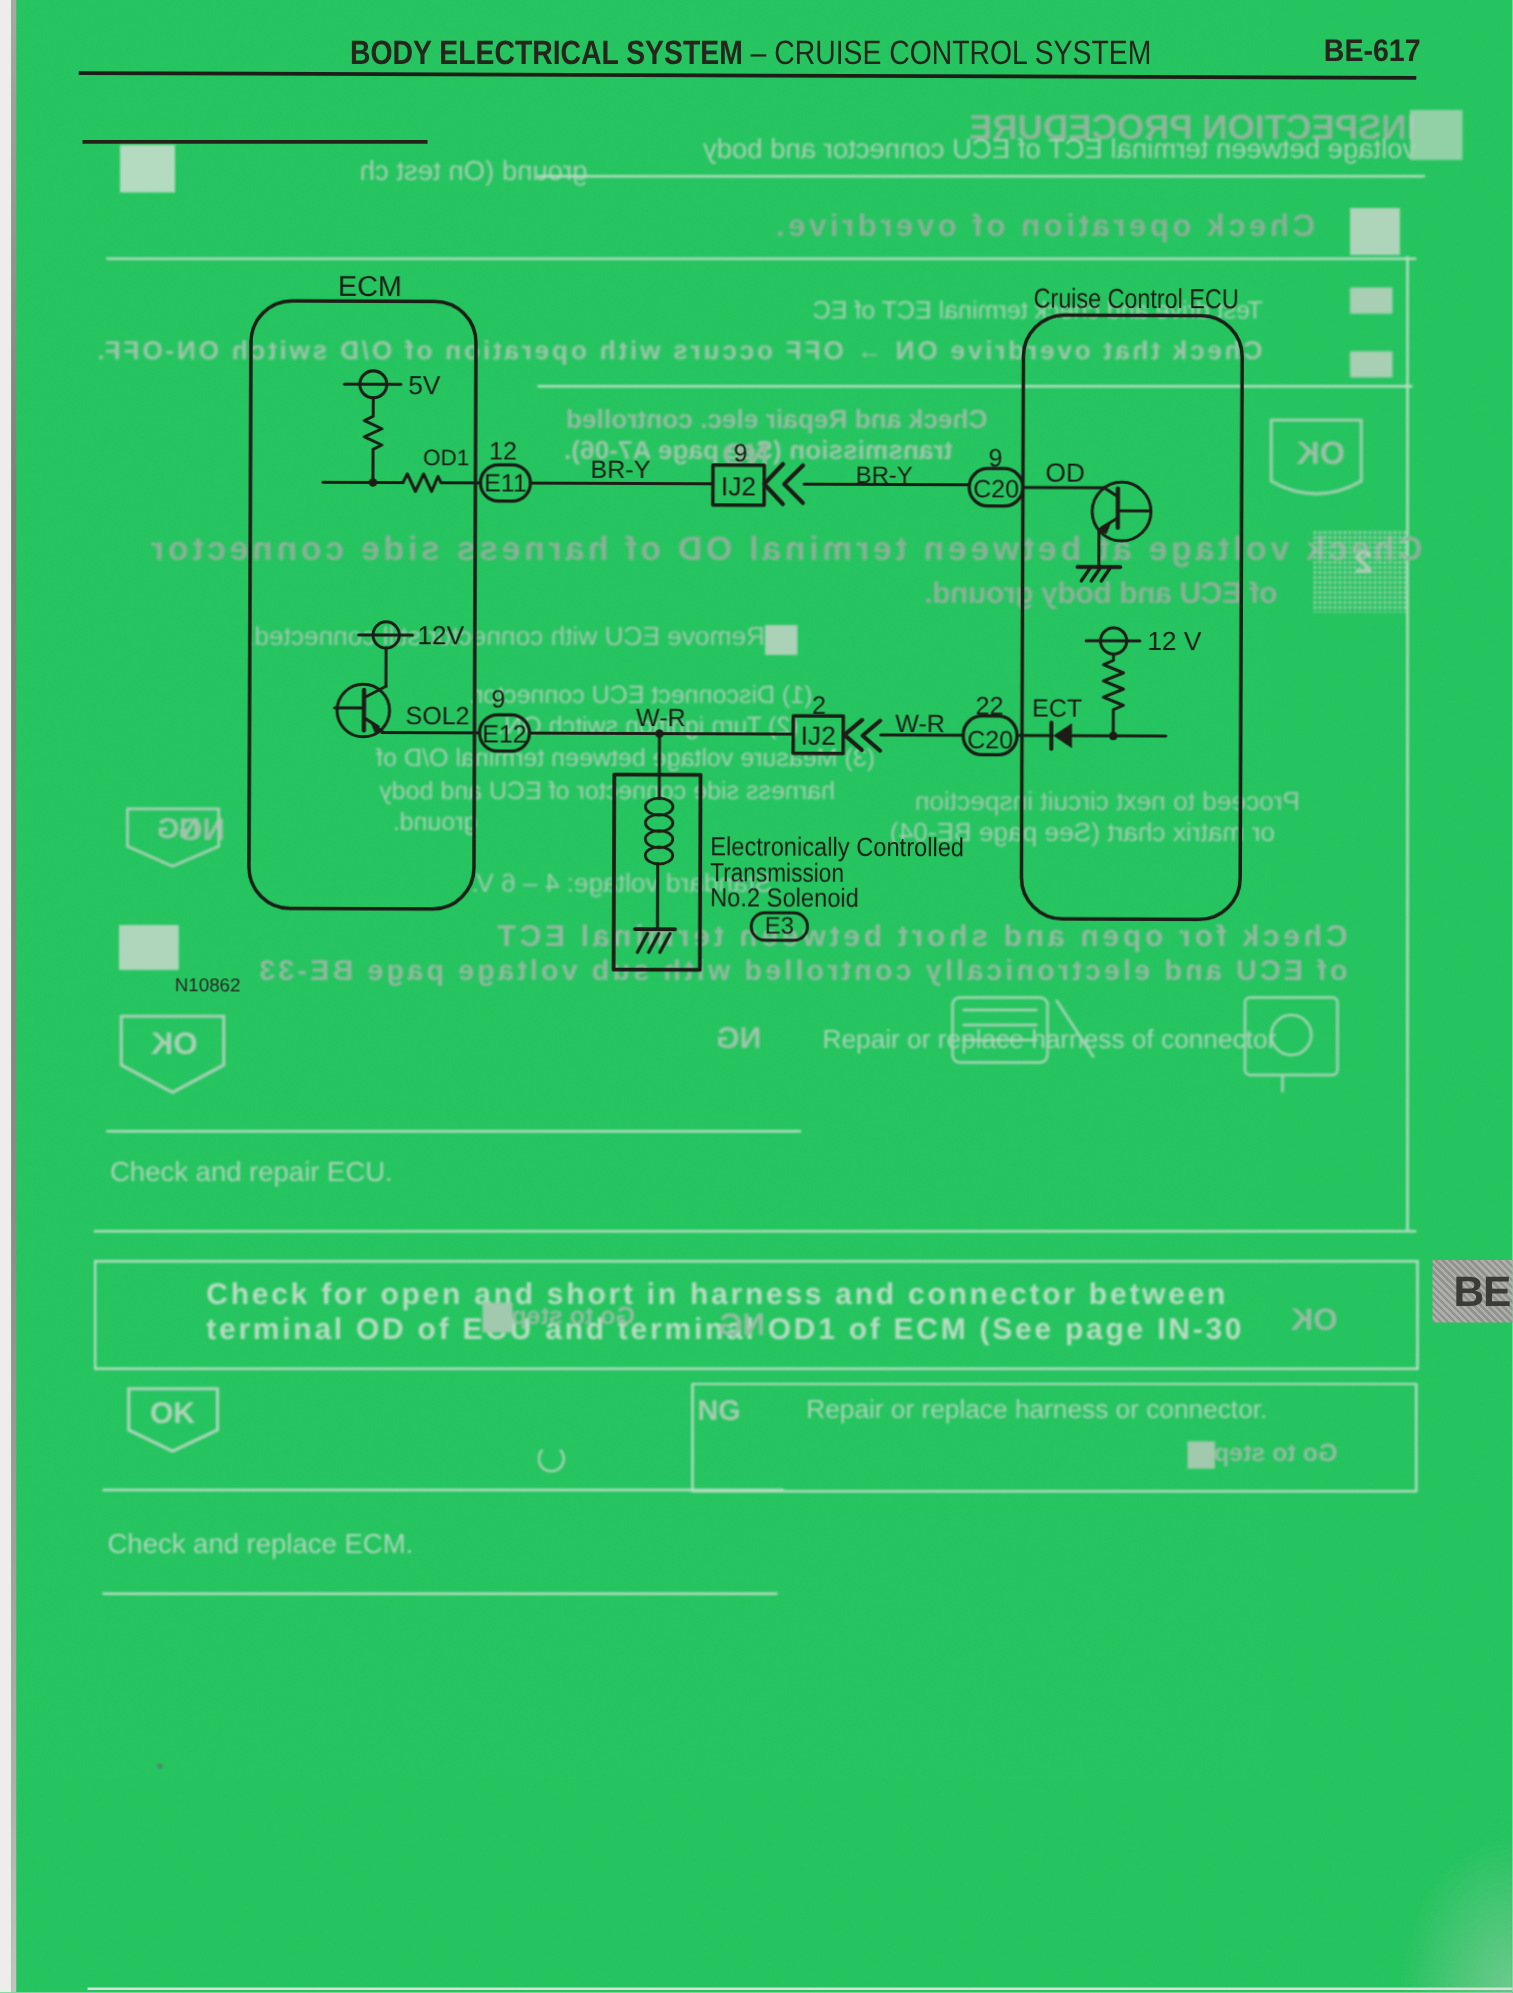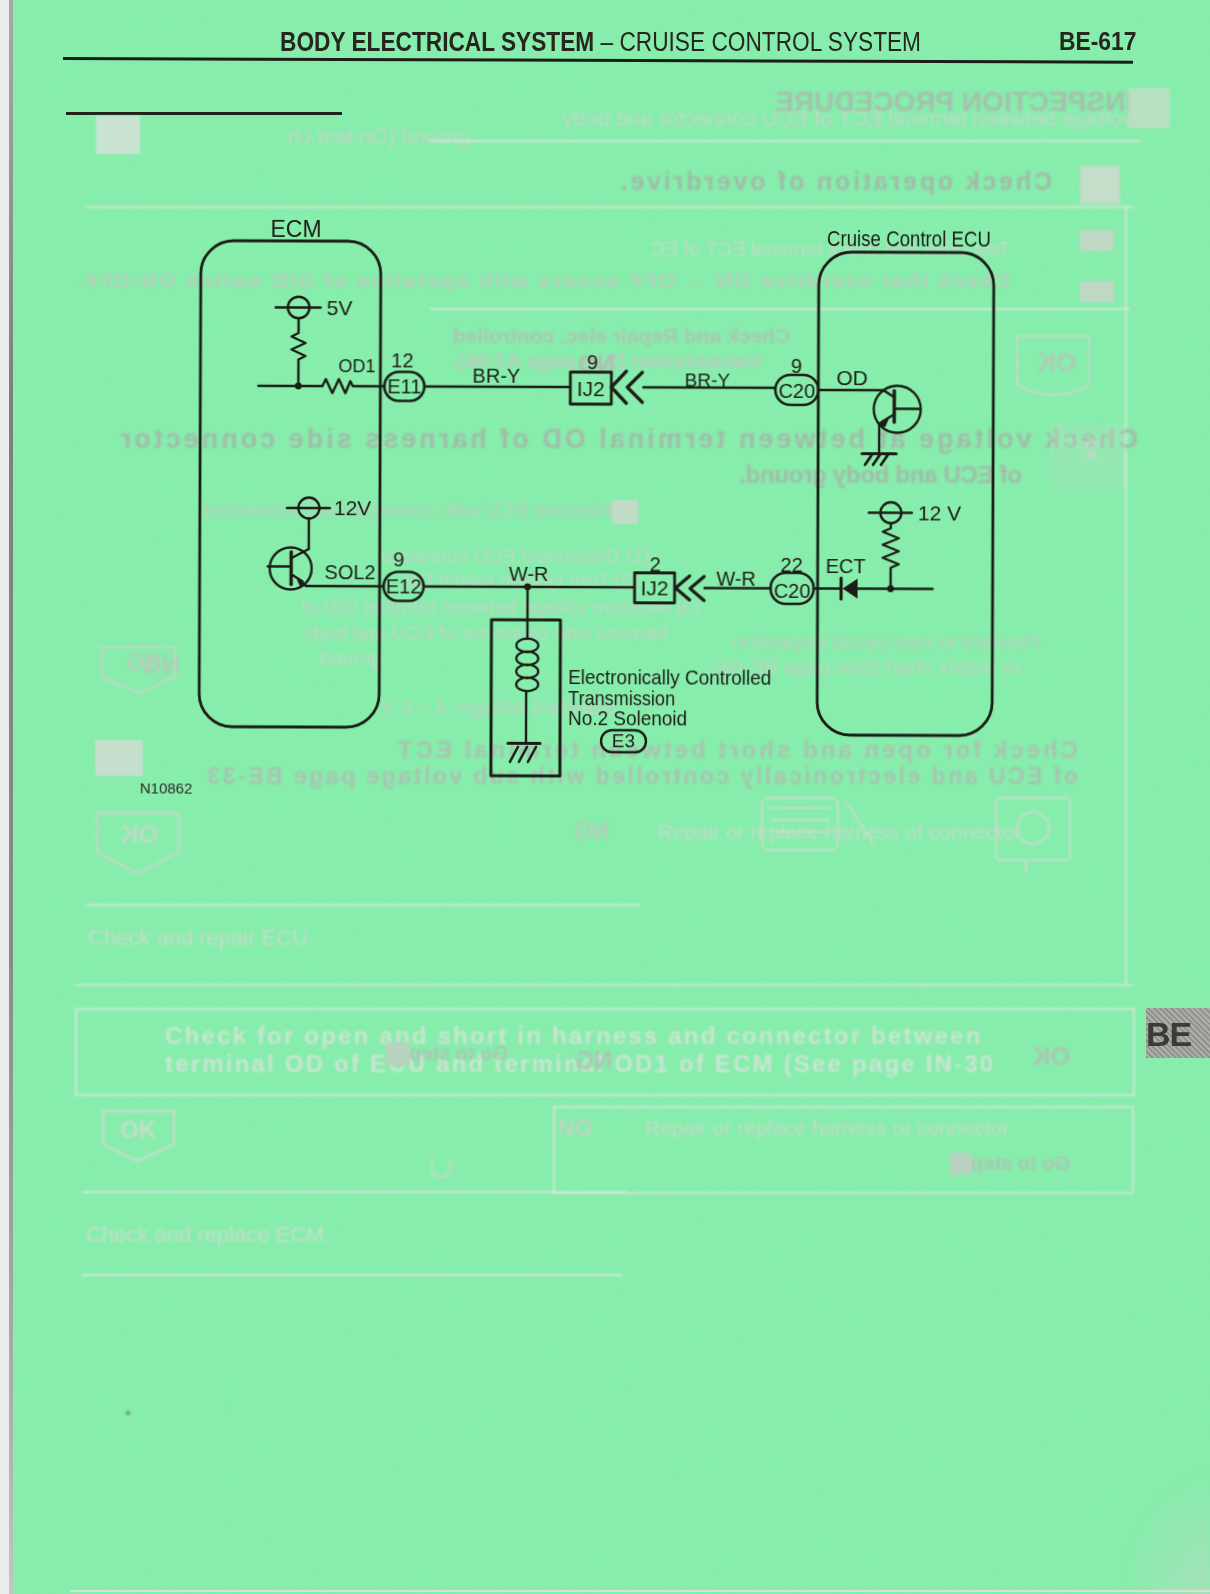--- a/index.html
+++ b/index.html
@@ -1,16 +1,16 @@
 <!DOCTYPE html>
 <html><head>
 <meta charset="utf-8">
 <style>
   html,body{margin:0;padding:0;}
-  #page{position:relative;width:1210px;height:1594px;background:#86efac;overflow:hidden;
+  #page{position:relative;width:1210px;height:1594px;background:#22c55e;overflow:hidden;
         font-family:"Liberation Sans",sans-serif;}
   .abs{position:absolute;}
   .mir{transform:scaleX(-1);}
 </style>
 </head>
 <body>
 <div id="page">
 
   <svg class="abs" style="left:0;top:0;opacity:0.05;" width="1210" height="1594">
     <filter id="nz">
@@ -451,15 +451,15 @@
 
       <g>
           <text x="141" y="794" font-size="15" fill="#2a2a24" stroke="none">N10862</text>
         </g>
     </g>
   </svg>
 
   <div class="abs" style="left:70px;top:1590px;width:1140px;height:2px;background:#dddddA;"></div>
 
   <div class="abs" style="left:1146px;top:1008px;width:64px;height:50px;background:repeating-linear-gradient(45deg,#92928e 0 2px,#aeaeaa 2px 4px);"></div>
-  <div class="abs" style="left:1146px;top:1015px;width:62px;text-align:left;font-size:34px;font-weight:bold;color:#3a3a36;letter-spacing:-1px;">BE</div>
+  <div class="abs" style="left:1146px;top:1015px;width:62px;text-align:right;font-size:34px;font-weight:bold;color:#3a3a36;letter-spacing:-1px;">BE</div>
 
 </div>
 
 </body></html>

